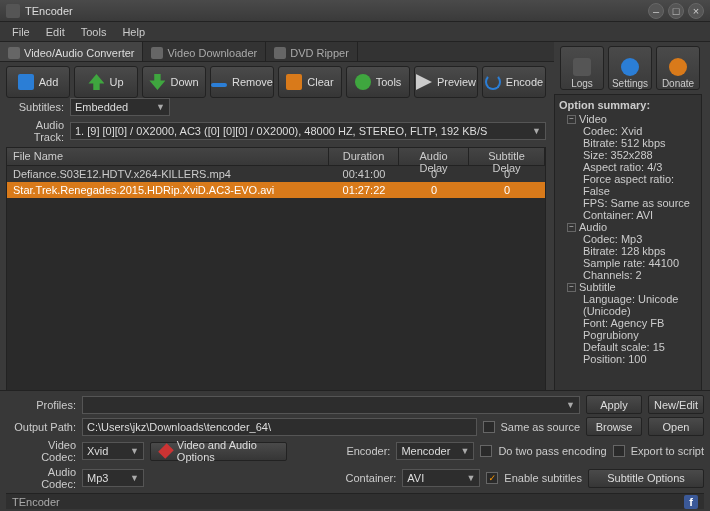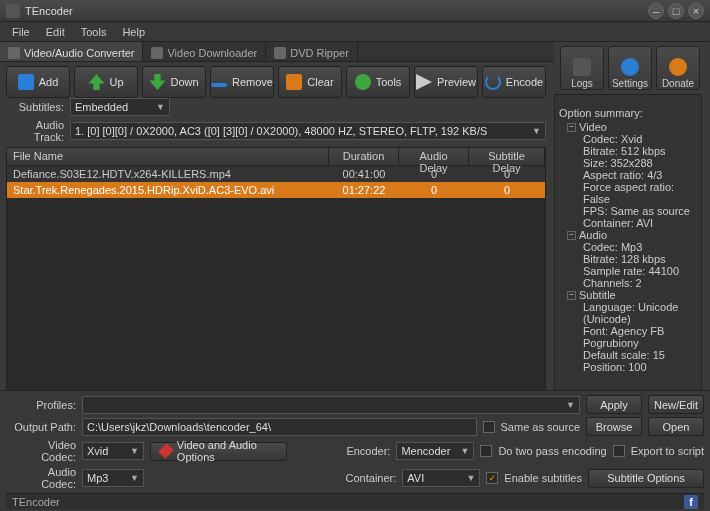--- a/index.html
+++ b/index.html
@@ -34,21 +34,21 @@
 .col-name { flex: 1; }
 .col-dur { width: 70px; text-align: center; }
 .col-ad { width: 70px; text-align: center; }
 .col-sd { width: 76px; text-align: center; }
 .trow { display: flex; height: 16px; align-items: center; }
 .trow div { padding: 1px 6px; overflow: hidden; white-space: nowrap; }
 .trow.normal { background: #333; color: #ccc; }
 .trow.sel { background: #d97a1a; color: #fff; }
 .rightpane { width: 152px; padding: 4px 4px 4px 0; font-size: 10px; color: #ccc; }
 .summary { background: #333; border: 1px solid #222; height: 324px; padding: 4px; overflow: hidden; }
-.summary .hdr { font-weight: normal; margin-bottom: 2px; margin-top: 8px; }
+.summary .hdr { font-weight: bold; margin-bottom: 2px; }
 .tree-node { display: flex; align-items: center; gap: 3px; }
 .tree-ind1 { padding-left: 8px; }
 .tree-ind2 { padding-left: 24px; }
 .tree-tog { width: 9px; height: 9px; border: 1px solid #666; display: inline-flex; align-items: center; justify-content: center; font-size: 8px; line-height: 1; }
 .bottom { position: absolute; bottom: 0; left: 0; right: 0; background: #383838; border-top: 1px solid #222; padding: 4px 6px 2px; }
 .brow { display: flex; align-items: center; gap: 6px; margin-bottom: 3px; margin-left: 8px; }
 .brow label { color: #ccc; }
 .btn { background: linear-gradient(#4a4a4a,#363636); border: 1px solid #222; color: #ddd; height: 19px; padding: 0 10px; display: flex; align-items: center; justify-content: center; cursor: pointer; border-radius: 2px; }
 .chk { width: 12px; height: 12px; border: 1px solid #666; background: #2a2a2a; display: inline-block; }
 .chk.on::after { content: "✓"; color: #f90; font-size: 9px; display: block; text-align: center; line-height: 10px; }
@@ -130,21 +130,21 @@
         <div class="optrow">
           <label>Subtitles:</label>
           <div class="select" style="width:100px">
               <span>Embedded</span>
               <span class="chev">▼</span>
             </div>
         </div>
         <div class="optrow">
           <label>Audio Track:</label>
           <div class="select" style="flex:1">
-              <span style="overflow:hidden;white-space:nowrap">1. [0] [0][0] / 0X2000, AC3 ([0] [3][0] / 0X2000), 48000 HZ, STEREO, FLTP, 192 KB/S</span>
+              <span style="overflow:hidden;white-space:nowrap">1. [9] [0][0] / 0X2000, AC3 ([0] [0][0] / 0X2000), 48000 HZ, STEREO, FLTP, 192 KB/S</span>
               <span class="chev">▼</span>
             </div>
         </div>
 
         <div class="table">
           <div class="thead">
             <div class="col-name">File Name</div>
             <div class="col-dur">Duration</div>
             <div class="col-ad">Audio Delay</div>
             <div class="col-sd">Subtitle Delay</div>

